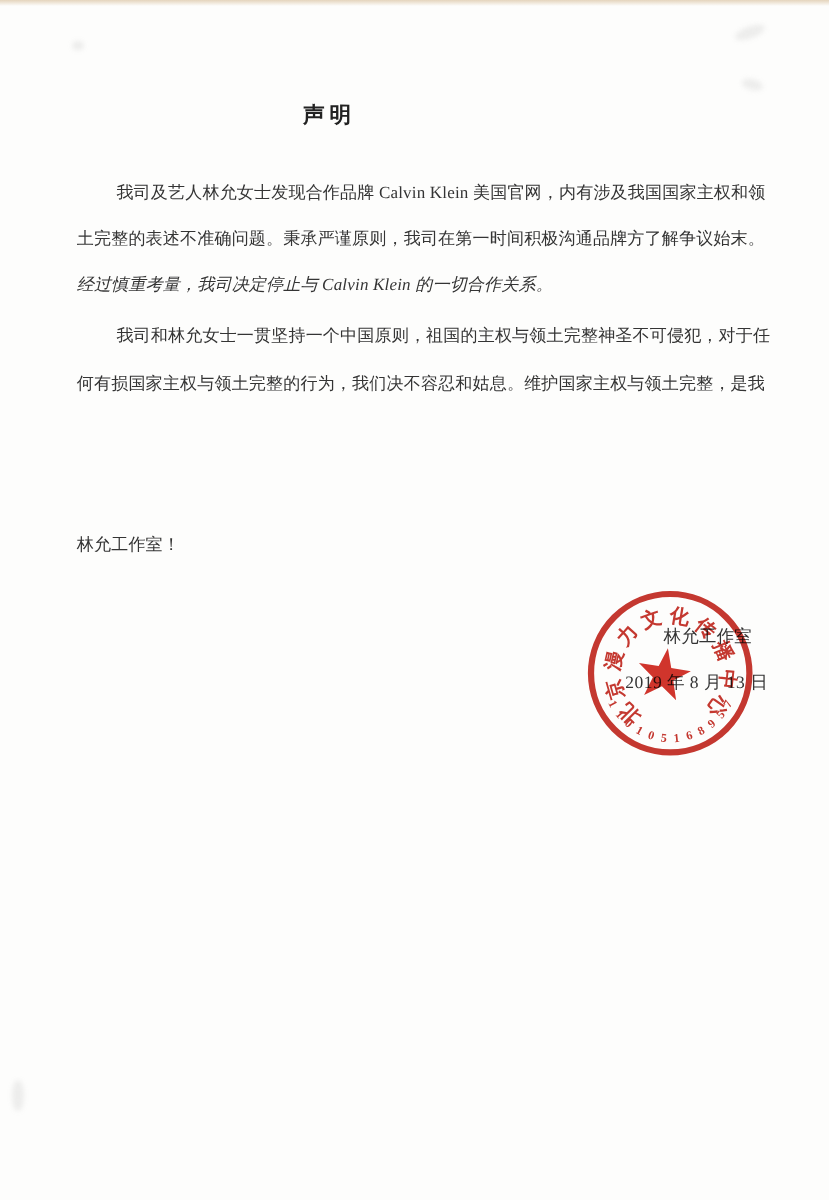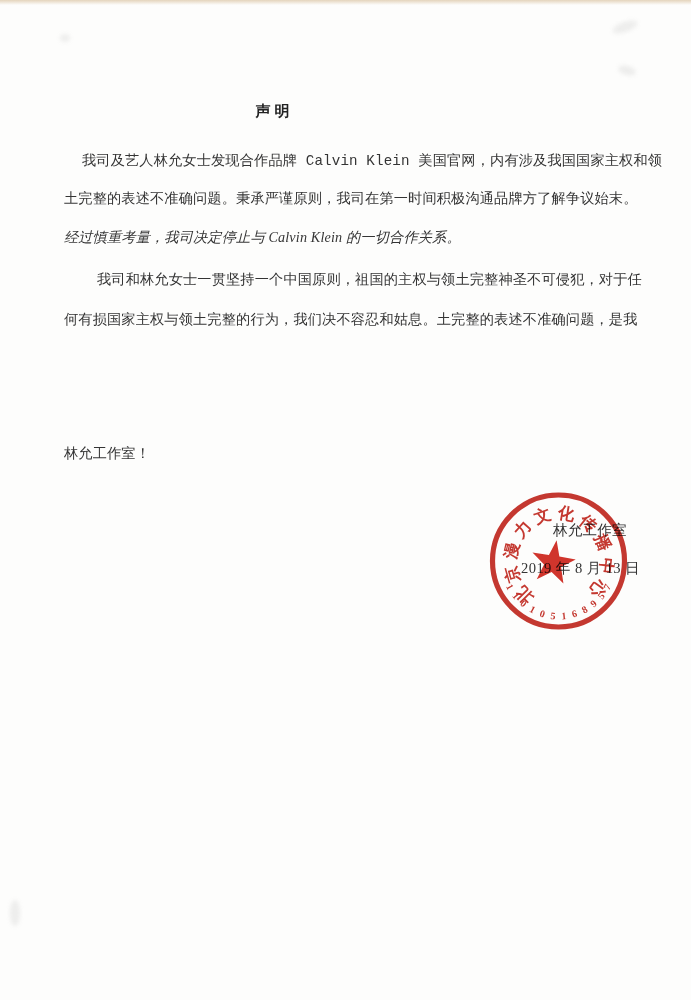--- a/index.html
+++ b/index.html
@@ -14,29 +14,29 @@
     position:absolute;left:0;top:0;width:100%;height:5px;
     background:linear-gradient(180deg,rgba(198,162,110,0.45),rgba(198,162,110,0));
   }
   .smudge{position:absolute;border-radius:50%;filter:blur(2px);background:rgba(120,120,120,0.12);}
   .smudge.s1{left:612px;top:22px;width:26px;height:10px;transform:rotate(-20deg);}
   .smudge.s2{left:618px;top:66px;width:18px;height:9px;transform:rotate(15deg);}
   .smudge.s3{left:10px;top:900px;width:10px;height:26px;}
   .smudge.s4{left:60px;top:34px;width:10px;height:8px;}
 
   .doc-title{
-    position:absolute;left:0;top:102px;width:549px;
-    text-align:center;font-size:15px;font-weight:bold;color:#222;
+    position:absolute;left:0;top:84px;width:549px;
+    text-align:center;font-size:18px;font-weight:bold;color:#222;
     letter-spacing:4px;
   }
   .line{
     position:absolute;white-space:nowrap;
     font-size:14.2px;color:#343434;letter-spacing:0.15px;
   }
-  .l-p1-0{left:82px;top:151px;font-family:Liberation Mono, monospace;}
+  .l-p1-0{left:97px;top:151px;}
   .l-p1-1{left:64px;top:189px;}
   .l-p1-2{left:64px;top:228px;font-style:italic;}
   .l-p2-0{left:97px;top:270px;}
   .l-p2-1{left:64px;top:310px;}
   .l-p2-2{left:64px;top:350px;}
   .l-closing{left:64px;top:444px;}
   .l-signature{left:553px;top:521px;font-size:14.6px;}
   .l-date{left:521px;top:559px;font-size:14.6px;letter-spacing:0.4px;}
 
   .seal{
@@ -55,21 +55,21 @@
   <div class="smudge s2"></div>
   <div class="smudge s3"></div>
   <div class="smudge s4"></div>
 
   <div class="doc-title">声明</div>
 
   <div class="line l-p1-0">我司及艺人林允女士发现合作品牌 Calvin Klein 美国官网，内有涉及我国国家主权和领</div>
   <div class="line l-p1-1">土完整的表述不准确问题。秉承严谨原则，我司在第一时间积极沟通品牌方了解争议始末。</div>
   <div class="line l-p1-2">经过慎重考量，我司决定停止与 Calvin Klein 的一切合作关系。</div>
   <div class="line l-p2-0">我司和林允女士一贯坚持一个中国原则，祖国的主权与领土完整神圣不可侵犯，对于任</div>
-  <div class="line l-p2-1">何有损国家主权与领土完整的行为，我们决不容忍和姑息。土完整的表述不准确问题，是我</div>
+  <div class="line l-p2-1">何有损国家主权与领土完整的行为，我们决不容忍和姑息。维护国家主权与领土完整，是我</div>
 
   <div class="line l-closing">林允工作室！</div>
   <div class="line l-signature">林允工作室</div>
   <div class="line l-date">2019 年 8 月 13 日</div>
 
   <div class="seal">
     <svg id="seal-svg" viewBox="0 0 160 160">
       <circle id="seal-ring" cx="78.5" cy="78" r="66" fill="none" stroke-width="5.2" stroke="#c1271e"></circle>
       <polygon id="seal-star" transform="rotate(9 73 80)" points="73,57 78.3,72.7 94.9,72.9 81.6,82.8 86.5,98.6 73,89 59.5,98.6 64.4,82.8 51.1,72.9 67.7,72.7" fill="#ce231a"></polygon>
     <text x="44.55887450304572" y="111.94112549695429" transform="rotate(225 44.55887450304572 111.94112549695429)" fill="#c1271e" font-size="16.5" font-weight="bold" text-anchor="middle" dominant-baseline="central">北</text>

